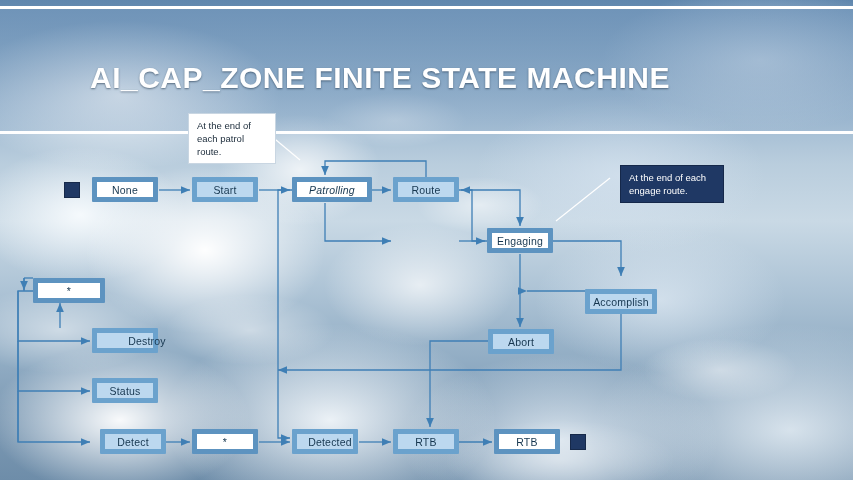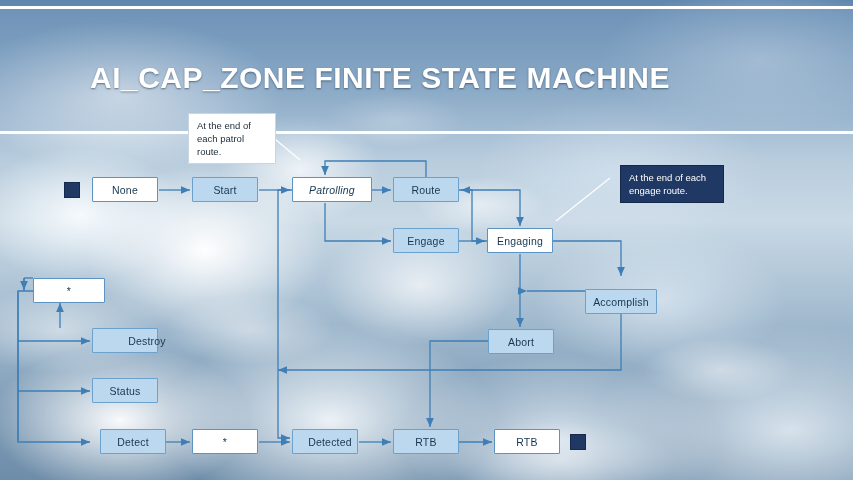--- a/index.html
+++ b/index.html
@@ -95,21 +95,21 @@
   }
 
   .node {
     position: absolute;
     box-sizing: border-box;
     display: flex;
     align-items: center;
     justify-content: center;
     font-size: 10.5px;
     color: #16364f;
-    border: 1px solid #404040;
+    border: 5px solid #404040;
     border-radius: 1px;
     height: 25px;
     letter-spacing: 0.2px;
   }
   .node.blue {
     background: #bcd8ef;
     border-color: #6ba2cd;
   }
   .node.white {
     background: #ffffff;
@@ -218,23 +218,20 @@
     </div>
     <div class="node blue" style="left:192px; top:177px; width:66px;">
       <span>Start</span>
     </div>
     <div class="node white" style="left:292px; top:177px; width:80px;font-style:italic;">
       <span>Patrolling</span>
     </div>
     <div class="node blue" style="left:393px; top:177px; width:66px;">
       <span>Route</span>
     </div>
-    <div class="node blue" style="left:393px; top:228px; width:66px;">
-      <span>Engage</span>
-    </div>
     <div class="node white" style="left:487px; top:228px; width:66px;">
       <span>Engaging</span>
     </div>
     <div class="node blue" style="left:585px; top:278px; width:72px;margin-top:11px;">
       <span>Accomplish</span>
     </div>
     <div class="node blue" style="left:488px; top:329px; width:66px;">
       <span>Abort</span>
     </div>
     <div class="node white" style="left:33px; top:278px; width:72px;">

